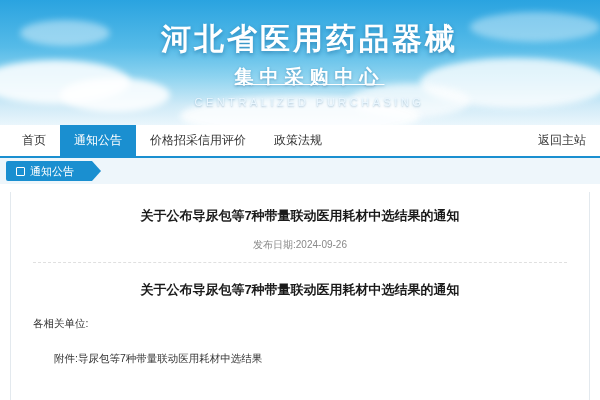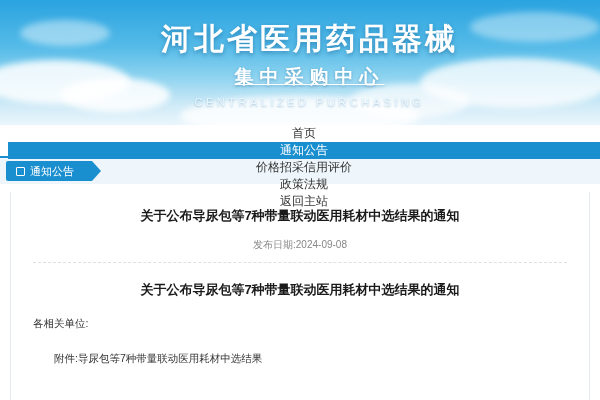--- a/index.html
+++ b/index.html
@@ -72,21 +72,20 @@
   }
 
   
   .nav {
     display: flex;
     align-items: stretch;
     height: 33px;
     background: #ffffff;
     border-bottom: 2px solid #1a8fd0;
     padding-left: 8px;
-    flex-direction: column;
   }
   .nav-item {
     display: flex;
     align-items: center;
     justify-content: center;
     padding: 0 14px;
     font-size: 12px;
     color: #333333;
     white-space: nowrap;
     cursor: pointer;
@@ -204,19 +203,19 @@
 
   <div class="crumb-wrap">
     <div class="crumb-tab">
       <span class="crumb-icon"></span>
       <span>通知公告</span>
     </div>
   </div>
 
   <div class="card">
     <div class="art-title">关于公布导尿包等7种带量联动医用耗材中选结果的通知</div>
-    <div class="art-meta">发布日期:2024-09-08</div>
+    <div class="art-meta">发布日期:2024-09-26</div>
     <div class="body-title">关于公布导尿包等7种带量联动医用耗材中选结果的通知</div>
     <div class="para">各相关单位:</div>
     <div class="para attach">附件:导尿包等7种带量联动医用耗材中选结果</div>
   </div>
 
 </div>
 
 </body></html>

